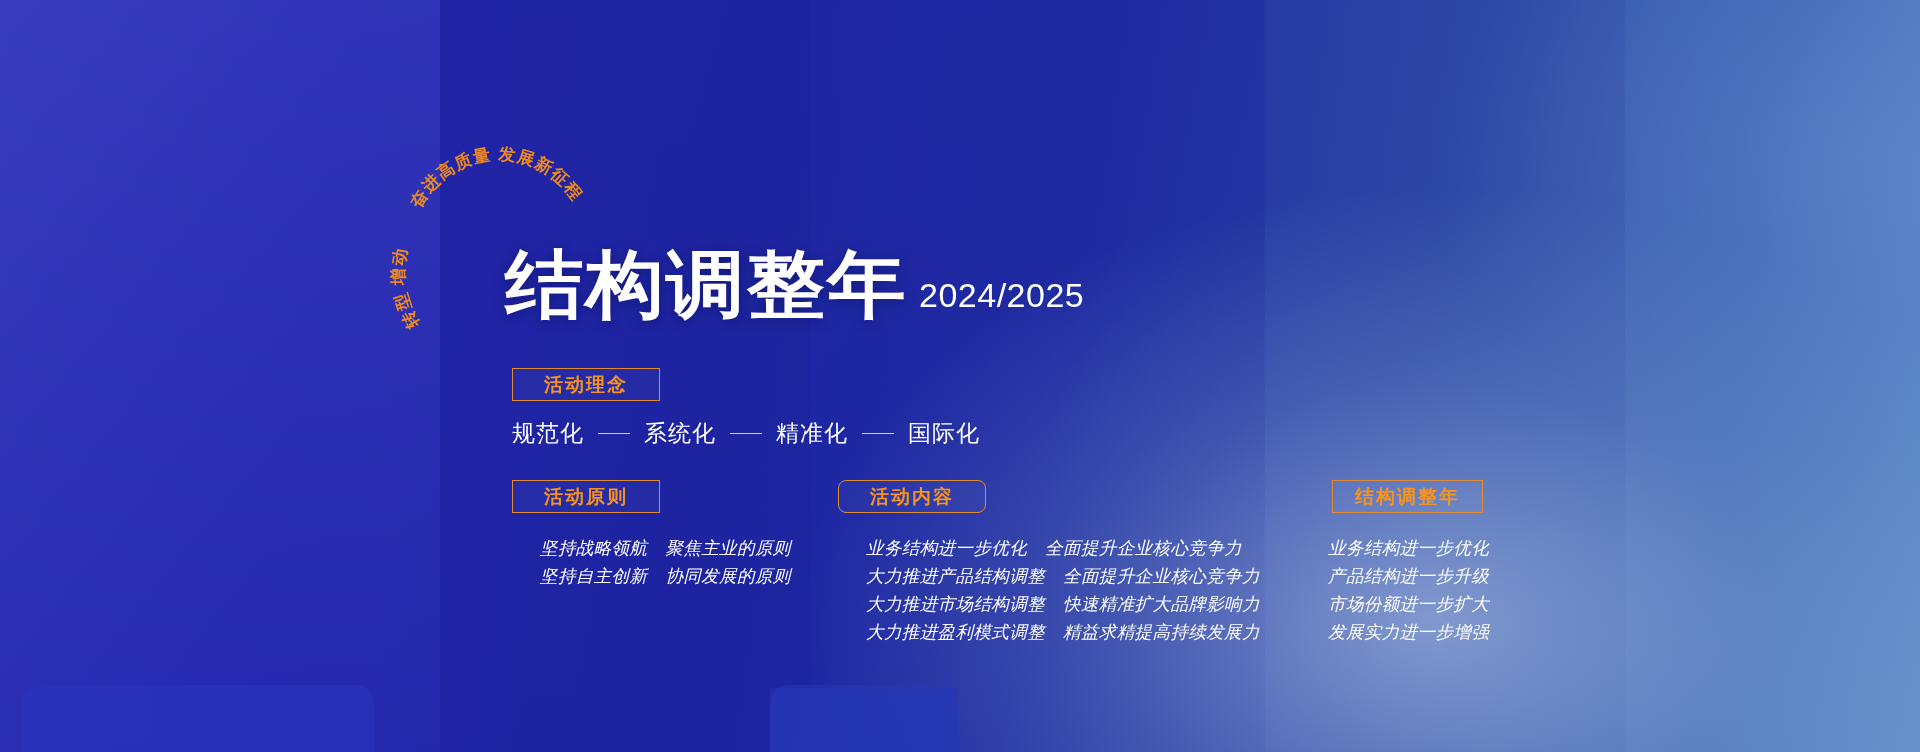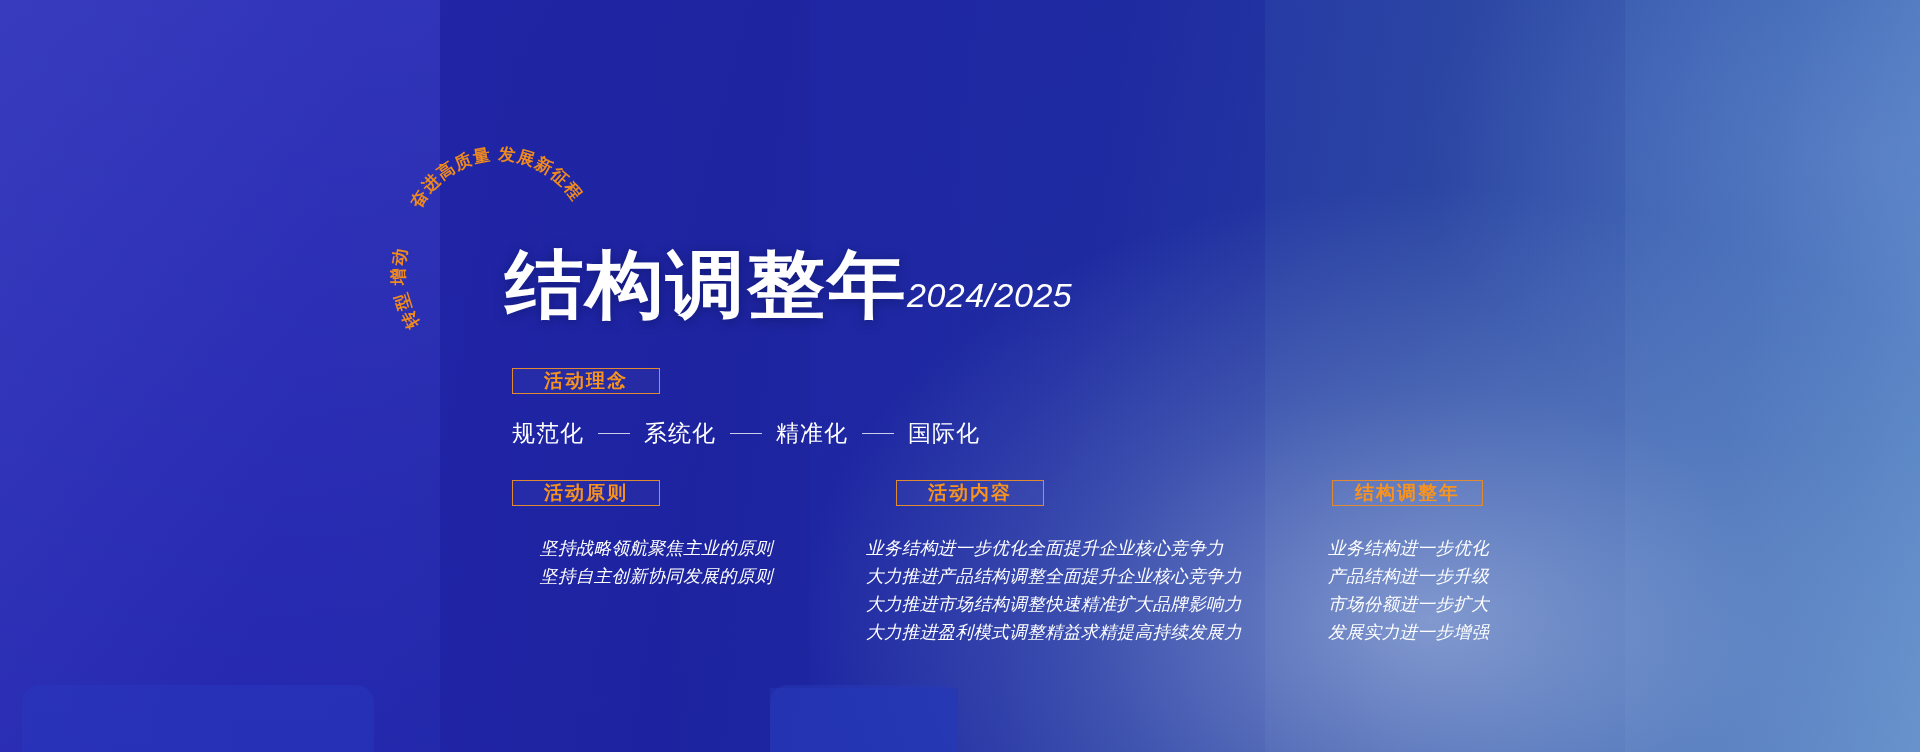--- a/index.html
+++ b/index.html
@@ -34,48 +34,48 @@
   #arc text{ font-family:"Liberation Sans","DejaVu Sans",sans-serif; font-weight:700; font-size:17px; fill:#f08a1e; letter-spacing:1.2px; }
 
   
   .title-row{ position:absolute; left:505px; top:248px; display:flex; align-items:flex-end; }
   .main-title{
     font-size:74px; font-weight:700; color:#ffffff; line-height:1;
     letter-spacing:2px; font-family:"Liberation Sans","DejaVu Sans",sans-serif;
     text-shadow:0 2px 10px rgba(10,20,90,0.55);
     transform:scaleX(1.06); transform-origin:left bottom;
   }
-  .year{ font-size:34px; color:#ffffff; font-weight:400; margin-left:22px; margin-bottom:7px; letter-spacing:0.5px;font-style:italic; }
+  .year{ font-size:34px; color:#ffffff; font-weight:400; margin-left:34px; margin-bottom:7px; letter-spacing:0.5px; }
 
   
   .badge{
     position:absolute; display:inline-flex; align-items:center; justify-content:center;
     border:1px solid #e08a34; background:rgba(255,255,255,0.035);
     color:#f7931e; font-weight:700; font-size:19px; letter-spacing:2px;
-    padding:6px 22px; height:26px; min-width:148px;
+    padding:6px 22px; height:33px; min-width:148px;
   }
   #badge-idea{ left:512px; top:368px; }
   #badge-principle{ left:512px; top:480px; }
-  #badge-content{ left:896px; top:480px; }
+  #badge-content{ left:838px; top:480px;border-radius:8px; }
   #badge-goal{ left:1332px; top:480px; }
 
   
   .concept{ position:absolute; left:512px; top:418px; display:flex; align-items:center;
             color:#ffffff; font-size:23px; letter-spacing:1px; }
   .concept .word{ white-space:nowrap; }
   .concept .dash{ display:inline-block; width:32px; height:1.5px; background:rgba(255,255,255,0.78); margin:0 14px; }
 
   
   .col{ position:absolute; color:#ffffff; font-size:17.5px; line-height:28px; letter-spacing:0.4px; }
   #col-principle{ left:540px; top:534px; }
   #col-content{  left:866px; top:534px; }
   #col-goal{     left:1328px; top:534px; }
   .row{ display:flex; white-space:nowrap;font-style:italic; }
   .row .a{ }
-  .row .b{ }
+  .row .b{ margin-left:18px; }
 </style>
 </head>
 <body>
 
 <div id="banner">
 
   <div class="stripe s1"></div>
   <div class="stripe s2"></div>
   <div class="stripe s3"></div>
   <div class="stripe s4"></div>

